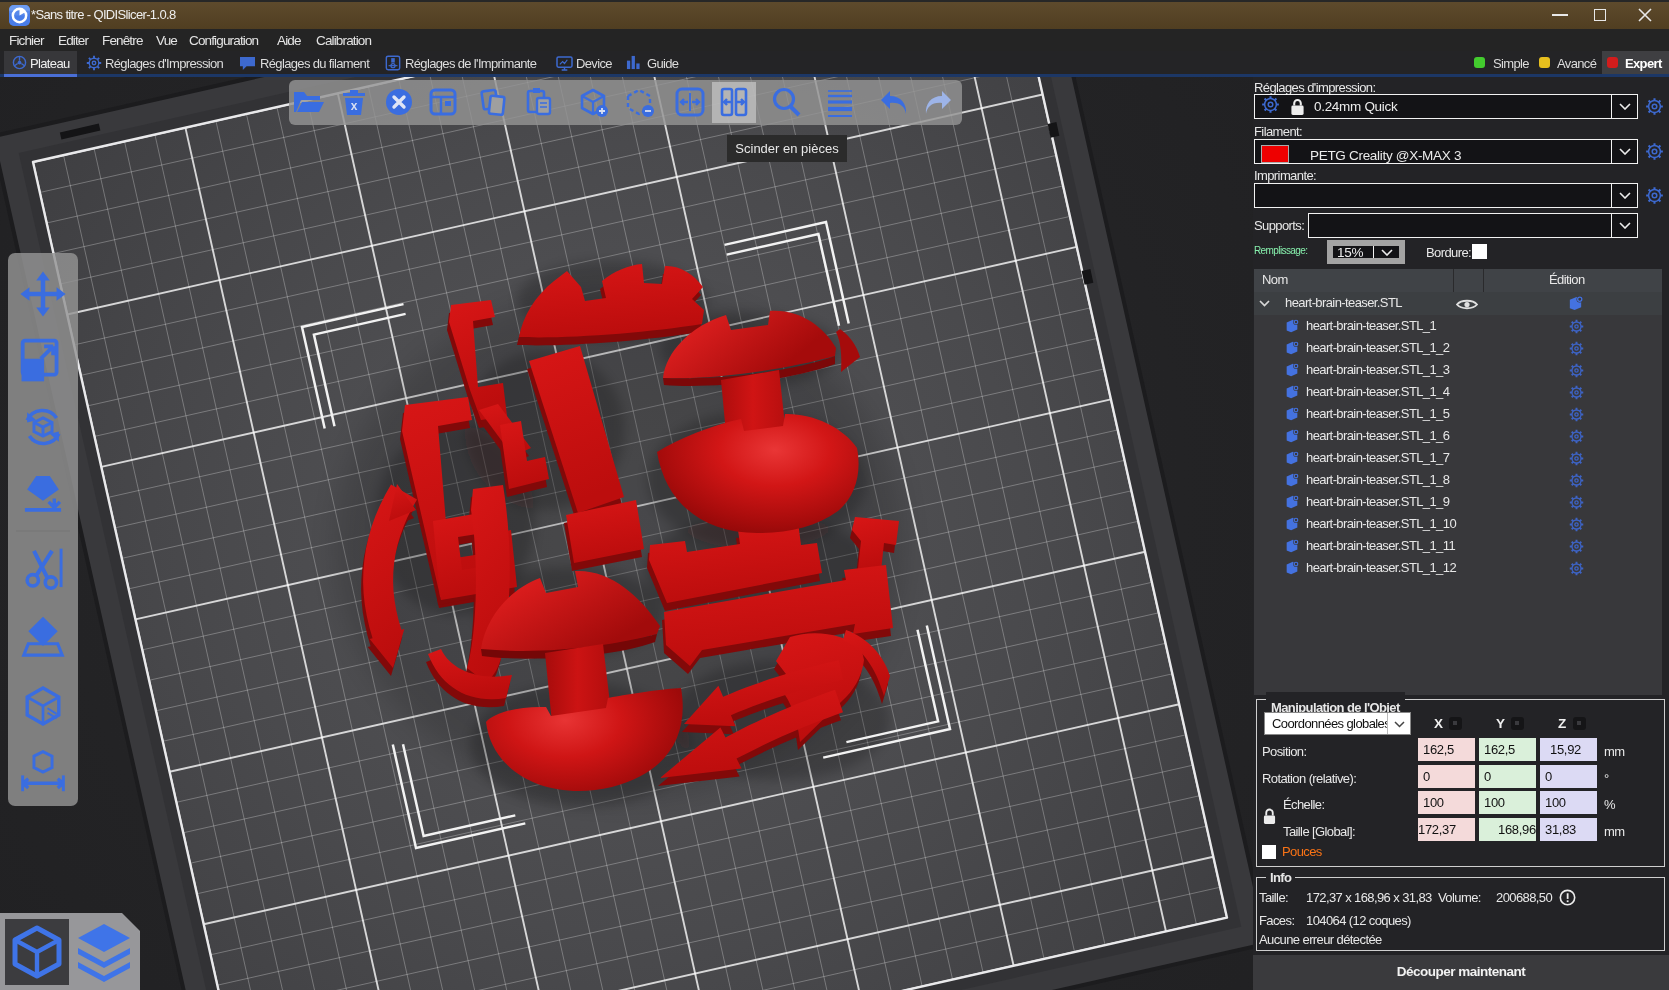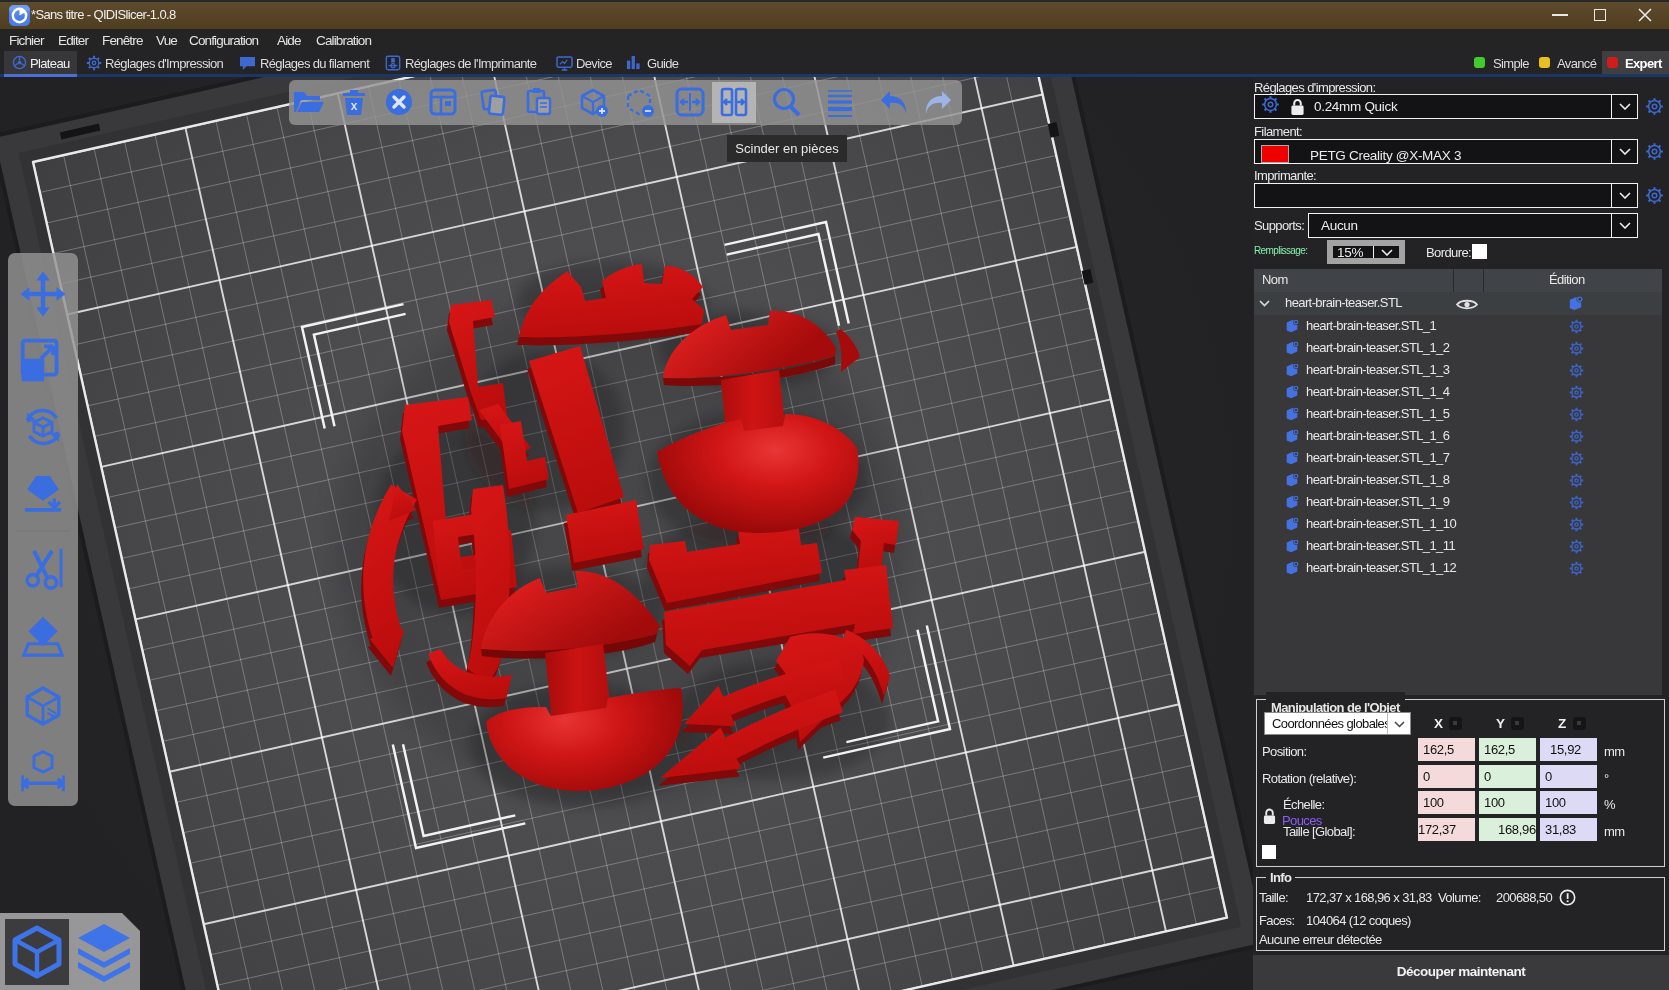--- a/index.html
+++ b/index.html
@@ -468,23 +468,20 @@
       <g fill="none" stroke="#3d69cf" stroke-width="1.6">
         <circle cx="10" cy="10" r="6.2"></circle>
         <circle cx="10" cy="10" r="2.4"></circle>
         <g stroke-width="2.2">
 <path d="M10,1.2 L10,4 M10,16 L10,18.8 M1.2,10 L4,10 M16,10 L18.8,10 M3.8,3.8 L5.8,5.8 M14.2,14.2 L16.2,16.2 M16.2,3.8 L14.2,5.8 M5.8,14.2 L3.8,16.2"></path>
         </g>
       </g>
     </svg></div>
 <div style="color:#e8e8e8;font-size:13px;letter-spacing:-0.6px;position:absolute;white-space:nowrap;left:1254px;top:218px">Supports:</div>
 <div style="position:absolute;left:1308px;top:213px;width:330px;height:25px;background:#131316;border:1px solid #f2f2f2;box-sizing:border-box">
-    <div style="position:absolute;left:0;top:0;right:26px;bottom:0;display:flex;align-items:center;overflow:hidden">
-      <span style="color:#ececec;font-size:13.5px;letter-spacing:-0.3px;margin-left:12px">Aucun</span>
-    </div>
     <div style="position:absolute;right:0;top:0;width:25px;bottom:0;border-left:1px solid #f2f2f2;display:flex;align-items:center;justify-content:center">
       <svg width="12" height="7" viewBox="0 0 12 7">
         <path d="M1,1 L6,6 L11,1" fill="none" stroke="#ededed" stroke-width="1.6"></path>
       </svg>
     </div>
   </div>
 <div style="color:#86efac;font-size:10px;letter-spacing:-0.6px;position:absolute;white-space:nowrap;left:1254px;top:245px">Remplissage:</div>
 <div style="position:absolute;left:1327px;top:240px;width:78px;height:24px;background:#131316;border:6px solid #a3a3a3;box-sizing:border-box">
     <div style="position:absolute;left:0;top:0;right:26px;bottom:0;display:flex;align-items:center;overflow:hidden">
       <span style="color:#ececec;font-size:13.5px;letter-spacing:-0.3px;margin-left:4px">15%</span>
@@ -737,21 +734,21 @@
 <div style="color:#e8e8e8;font-size:13px;letter-spacing:-0.6px;position:absolute;white-space:nowrap;left:1283px;top:824px">Taille [Global]:</div>
 <div style="position:absolute;left:1418px;top:818px;width:57px;height:23px;background:#f4dada;color:#111;font-size:13px;letter-spacing:-0.3px;box-sizing:border-box;line-height:23px">172,37</div>
 <div style="position:absolute;left:1479px;top:818px;width:57px;height:23px;background:#daf0da;color:#111;font-size:13px;letter-spacing:-0.3px;padding-left:19px;box-sizing:border-box;line-height:23px">168,96</div>
 <div style="position:absolute;left:1540px;top:818px;width:57px;height:23px;background:#dcdaf4;color:#111;font-size:13px;letter-spacing:-0.3px;padding-left:5px;box-sizing:border-box;line-height:23px">31,83</div>
 <div style="color:#e8e8e8;font-size:13px;letter-spacing:-0.6px;position:absolute;white-space:nowrap;left:1604px;top:824px">mm</div>
 <svg width="13" height="17" viewBox="0 0 14 18" style="position:absolute;left:1263px;top:808px">
     <rect x="1" y="8" width="12" height="9" rx="1.5" fill="#ececec"></rect>
     <path d="M3.5,8 V5 a3.5,3.5 0 0 1 7,0 V8" fill="none" stroke="#ececec" stroke-width="2"></path>
   </svg>
 <div style="position:absolute;left:1262px;top:845px;width:14px;height:14px;background:#fff"></div>
-<div style="color:#8b5cf6;font-size:13px;letter-spacing:-0.6px;position:absolute;white-space:nowrap;left:1282px;top:813px">Pouces</div>
+<div style="color:#f97316;font-size:13px;letter-spacing:-0.6px;position:absolute;white-space:nowrap;left:1282px;top:844px">Pouces</div>
 <div style="position:absolute;left:1256px;top:877px;width:407px;height:72px;border:1px solid #cfcfcf"></div>
 <div style="color:#e8e8e8;font-size:13px;letter-spacing:-0.6px;position:absolute;white-space:nowrap;left:1266px;top:870px;font-weight:bold;background:#232326;padding:0 4px">Info</div>
 <div style="color:#e8e8e8;font-size:13px;letter-spacing:-0.6px;position:absolute;white-space:nowrap;left:1259px;top:890px">Taille:</div>
 <div style="color:#e8e8e8;font-size:13px;letter-spacing:-0.6px;position:absolute;white-space:nowrap;left:1306px;top:890px">172,37 x 168,96 x 31,83</div>
 <div style="color:#e8e8e8;font-size:13px;letter-spacing:-0.6px;position:absolute;white-space:nowrap;left:1438px;top:890px">Volume:</div>
 <div style="color:#e8e8e8;font-size:13px;letter-spacing:-0.6px;position:absolute;white-space:nowrap;left:1496px;top:890px">200688,50</div>
 <svg width="17" height="17" viewBox="0 0 18 18" style="position:absolute;left:1559px;top:889px">
     <circle cx="9" cy="9" r="7.6" fill="none" stroke="#ececec" stroke-width="1.7"></circle>
     <rect x="8.2" y="4.5" width="1.9" height="6" fill="#ececec"></rect>
     <rect x="8.2" y="12" width="1.9" height="1.9" fill="#ececec"></rect>

